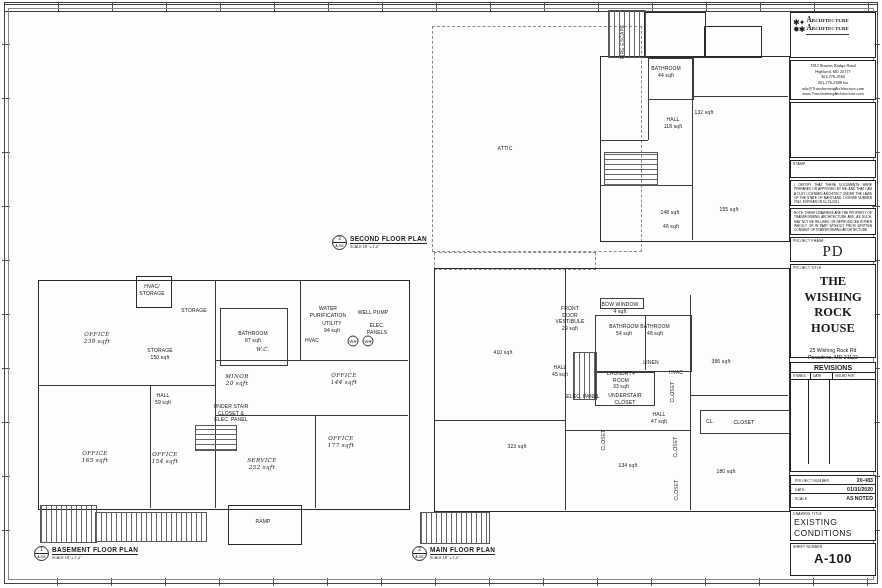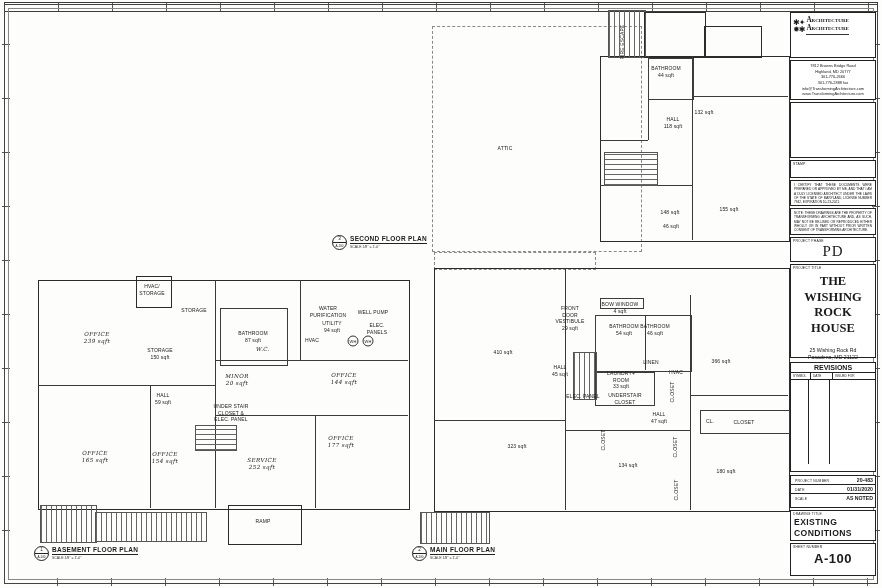--- a/index.html
+++ b/index.html
@@ -50,21 +50,21 @@
   .rev-h{font-size:7px;font-weight:bold;text-align:center;border-bottom:0.8px solid #222;padding:1px 0;}
   .rev-cols{display:flex;border-bottom:0.8px solid #222;}
   .rev-cols span{font-size:3.2px;padding:1px 2px;border-right:0.8px solid #222;}
   .rev-cols span:last-child{border-right:none;flex:1;}
   .rev-body{position:relative;height:84px;}
   .rev-body .c1{position:absolute;left:17px;top:0;bottom:0;border-left:0.8px solid #222;}
   .rev-body .c2{position:absolute;left:38px;top:0;bottom:0;border-left:0.8px solid #222;}
   .inforow{display:flex;justify-content:space-between;align-items:flex-end;border-bottom:0.8px solid #222;padding:1px 2px;}
   .inforow:last-child{border-bottom:none;}
   .inforow .v{font-size:5.2px;font-weight:bold;}
-  .dt-v{font-size:8.6px;font-weight:bold;letter-spacing:.4px;line-height:1.25;padding:1px 3px 17px 3px;}
+  .dt-v{font-size:8.6px;font-weight:normal;letter-spacing:.4px;line-height:1.25;padding:1px 3px 17px 3px;}
   .sh-v{font-size:13px;font-weight:bold;text-align:center;letter-spacing:.5px;padding:2px 0 3px 0;}
 </style>
 </head>
 <body>
 
 <div id="stage">
   <div class="tick t"></div>
   <div class="tick b"></div>
   <div class="tick l"></div>
   <div class="tick r"></div>

